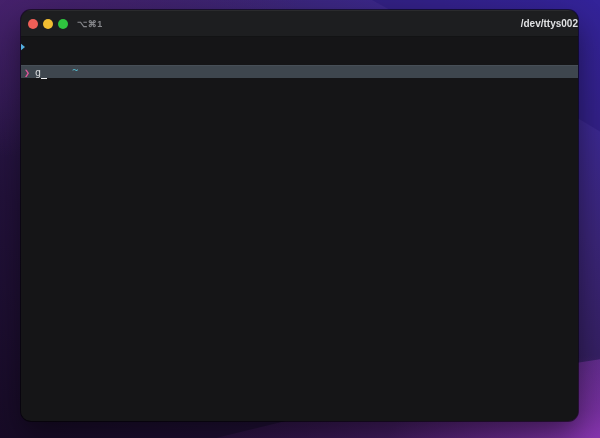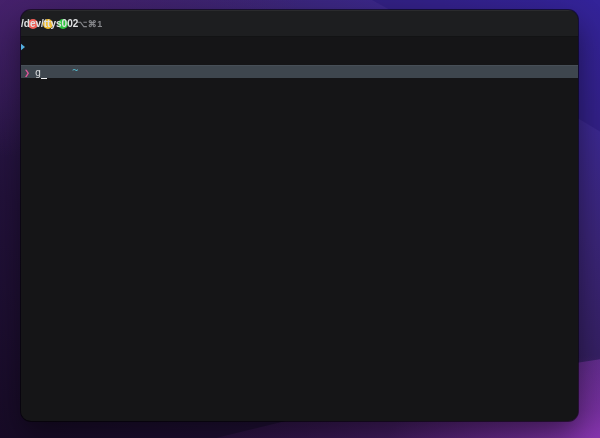--- a/index.html
+++ b/index.html
@@ -57,21 +57,21 @@
   .traffic-lights{display:flex;align-items:center;gap:5px;padding-left:7px;}
   .tl{width:10px;height:10px;border-radius:50%;display:inline-block;}
   .tl.red{background:var(--traffic-red);}
   .tl.yellow{background:var(--traffic-yellow);}
   .tl.green{background:var(--traffic-green);}
   .shortcut{
     margin-left:9px;font-size:9px;letter-spacing:.5px;
     color:var(--shortcut-text);font-weight:600;
   }
   .title{
-    position:absolute;left:0;right:0;text-align:left;
+    position:absolute;left:0;right:0;text-align:right;
     font-size:10px;font-weight:700;color:var(--title-text);
     pointer-events:none;
   }
 
   
   .content{
     position:relative;height:383px;
     background:var(--terminal-bg);
     padding-top:4px;
     font-family:"DejaVu Sans Mono","Liberation Mono",monospace;

